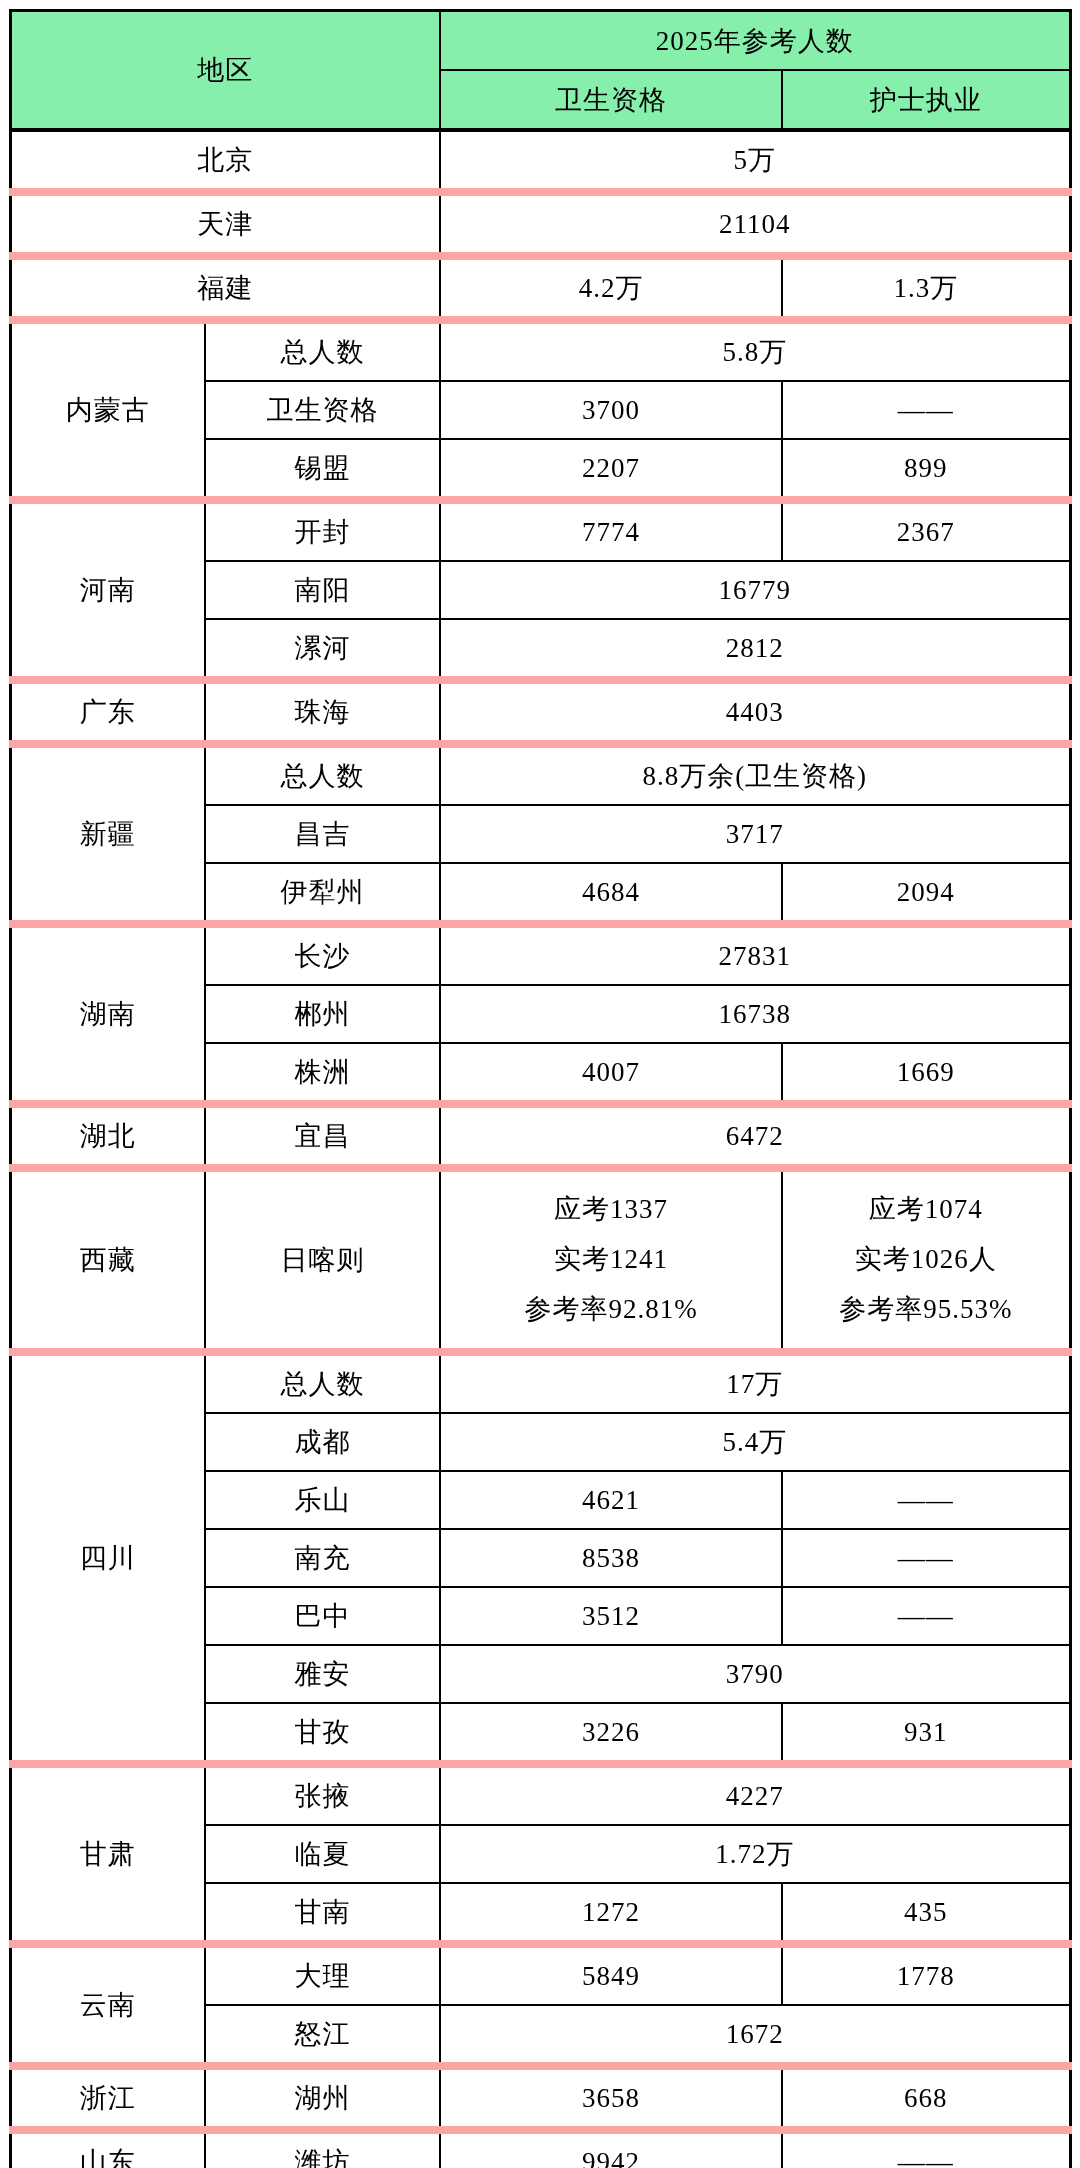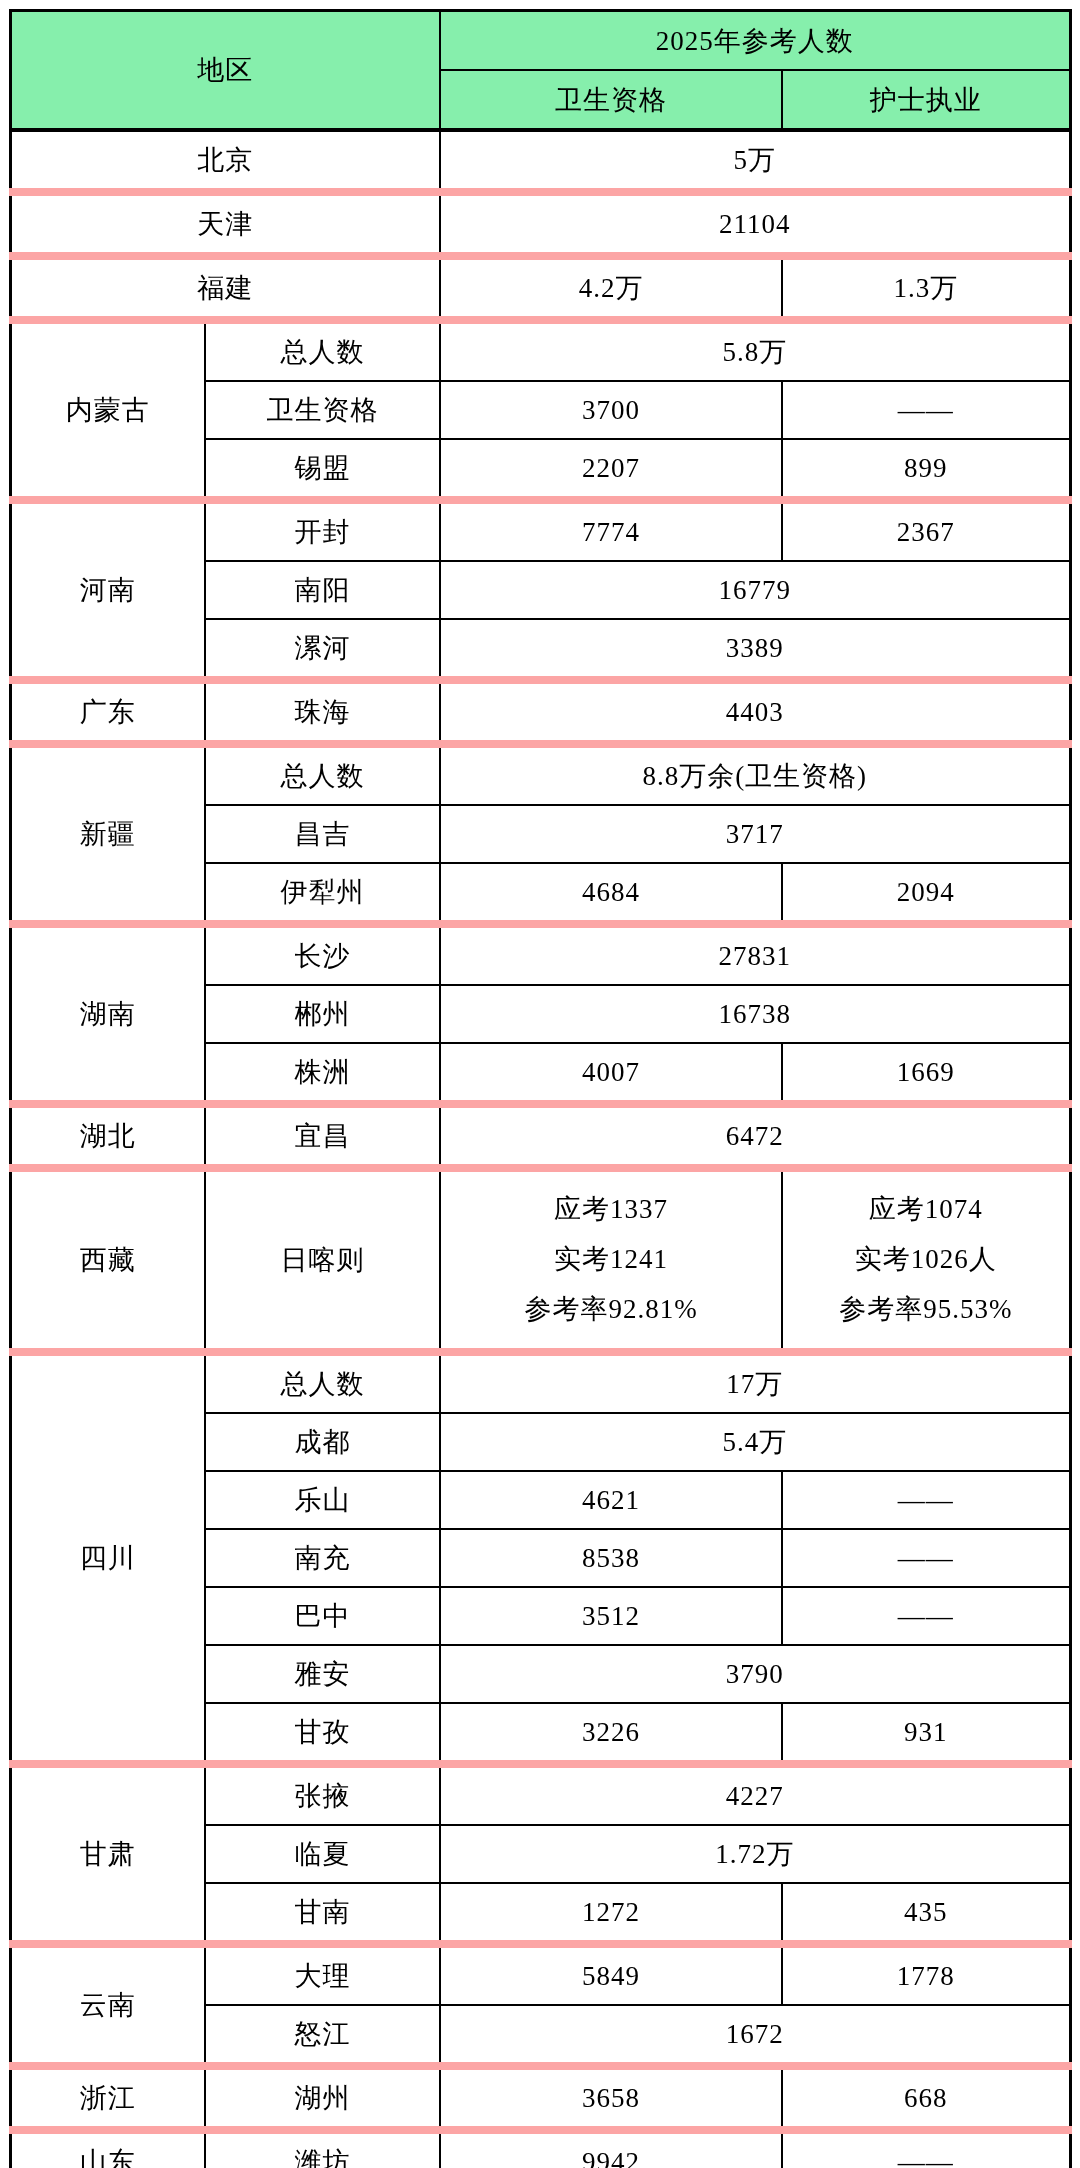--- a/index.html
+++ b/index.html
@@ -108,21 +108,21 @@
       <td>开封</td>
       <td>7774</td>
       <td>2367</td>
     </tr>
     <tr>
       <td>南阳</td>
       <td colspan="2">16779</td>
     </tr>
     <tr>
       <td>漯河</td>
-      <td colspan="2">3389</td>
+      <td colspan="2">2812</td>
     </tr>
 
     <tr class="gs">
       <td>广东</td>
       <td>珠海</td>
       <td colspan="2">4403</td>
     </tr>
 
     <tr class="gs">
       <td rowspan="3">新疆</td>

